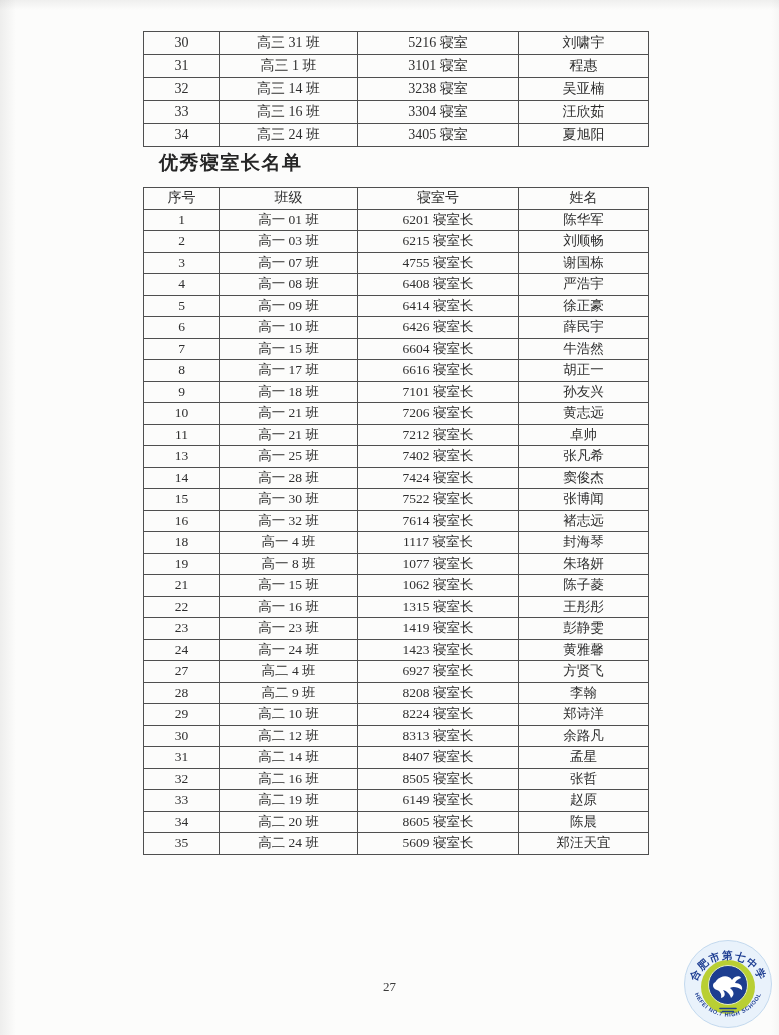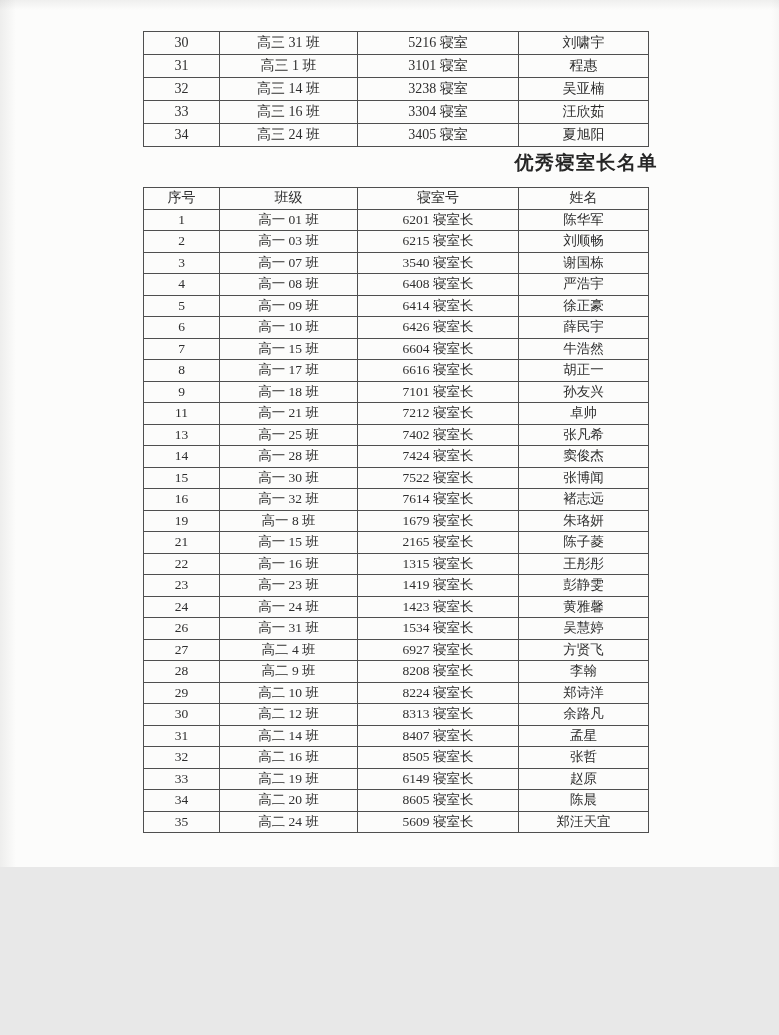--- a/index.html
+++ b/index.html
@@ -1,18 +1,18 @@
 <!DOCTYPE html>
 <html><head>
 <meta charset="utf-8">
 <style>
   html,body{margin:0;padding:0;background:#e8e8e8;}
   .page{
     position:relative;
-    width:779px;height:867px;
+    width:779px;height:1035px;
     background:#fcfcfb;
     font-family:"Liberation Serif","DejaVu Serif",serif;
     color:#2e2e2e;
     overflow:hidden;
     margin:0 auto;
   }
   
   .page::before{
     content:"";
     position:absolute;inset:0;
@@ -40,23 +40,23 @@
     overflow:hidden;
     color:#2e2e2e;
   }
   .tbl-top{top:31px;}
   .tbl-top td{height:22px;}
   .tbl-main{top:187px;}
   .tbl-main th{height:20.5px;font-size:14px;}
   .tbl-main td{height:20.5px;font-size:13.5px;}
   .title{
     position:absolute;
-    top:150px;left:153px;width:505px;
+    top:150px;left:159px;width:505px;
     margin:0;
-    text-align:right;
+    text-align:left;
     font-size:19px;
     font-weight:bold;
     letter-spacing:1.5px;
     color:#262626;
   }
   .page-number{
     position:absolute;
     top:979px;left:0;width:779px;
     text-align:center;
     font-size:13px;
@@ -140,21 +140,21 @@
         </tr>
         <tr>
           <td>2</td>
           <td>高一 03 班</td>
           <td>6215 寝室长</td>
           <td>刘顺畅</td>
         </tr>
         <tr>
           <td>3</td>
           <td>高一 07 班</td>
-          <td>3540 寝室长</td>
+          <td>4755 寝室长</td>
           <td>谢国栋</td>
         </tr>
         <tr>
           <td>4</td>
           <td>高一 08 班</td>
           <td>6408 寝室长</td>
           <td>严浩宇</td>
         </tr>
         <tr>
           <td>5</td>
@@ -180,20 +180,26 @@
           <td>6616 寝室长</td>
           <td>胡正一</td>
         </tr>
         <tr>
           <td>9</td>
           <td>高一 18 班</td>
           <td>7101 寝室长</td>
           <td>孙友兴</td>
         </tr>
         <tr>
+          <td>10</td>
+          <td>高一 21 班</td>
+          <td>7206 寝室长</td>
+          <td>黄志远</td>
+        </tr>
+        <tr>
           <td>11</td>
           <td>高一 21 班</td>
           <td>7212 寝室长</td>
           <td>卓帅</td>
         </tr>
         <tr>
           <td>13</td>
           <td>高一 25 班</td>
           <td>7402 寝室长</td>
           <td>张凡希</td>
@@ -210,54 +216,54 @@
           <td>7522 寝室长</td>
           <td>张博闻</td>
         </tr>
         <tr>
           <td>16</td>
           <td>高一 32 班</td>
           <td>7614 寝室长</td>
           <td>褚志远</td>
         </tr>
         <tr>
+          <td>18</td>
+          <td>高一 4 班</td>
+          <td>1117 寝室长</td>
+          <td>封海琴</td>
+        </tr>
+        <tr>
           <td>19</td>
           <td>高一 8 班</td>
-          <td>1679 寝室长</td>
+          <td>1077 寝室长</td>
           <td>朱珞妍</td>
         </tr>
         <tr>
           <td>21</td>
           <td>高一 15 班</td>
-          <td>2165 寝室长</td>
+          <td>1062 寝室长</td>
           <td>陈子菱</td>
         </tr>
         <tr>
           <td>22</td>
           <td>高一 16 班</td>
           <td>1315 寝室长</td>
           <td>王彤彤</td>
         </tr>
         <tr>
           <td>23</td>
           <td>高一 23 班</td>
           <td>1419 寝室长</td>
           <td>彭静雯</td>
         </tr>
         <tr>
           <td>24</td>
           <td>高一 24 班</td>
           <td>1423 寝室长</td>
           <td>黄雅馨</td>
-        </tr>
-        <tr>
-          <td>26</td>
-          <td>高一 31 班</td>
-          <td>1534 寝室长</td>
-          <td>吴慧婷</td>
         </tr>
         <tr>
           <td>27</td>
           <td>高二 4 班</td>
           <td>6927 寝室长</td>
           <td>方贤飞</td>
         </tr>
         <tr>
           <td>28</td>
           <td>高二 9 班</td>

